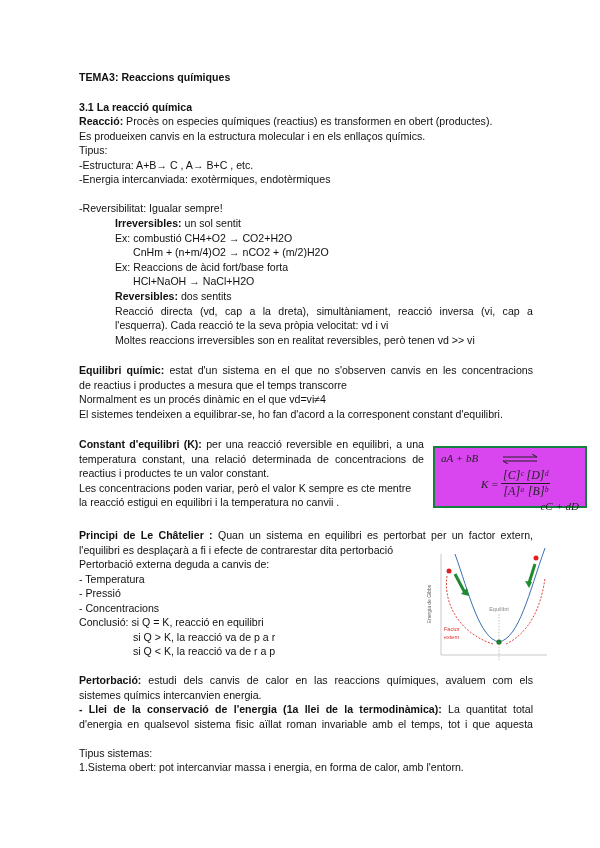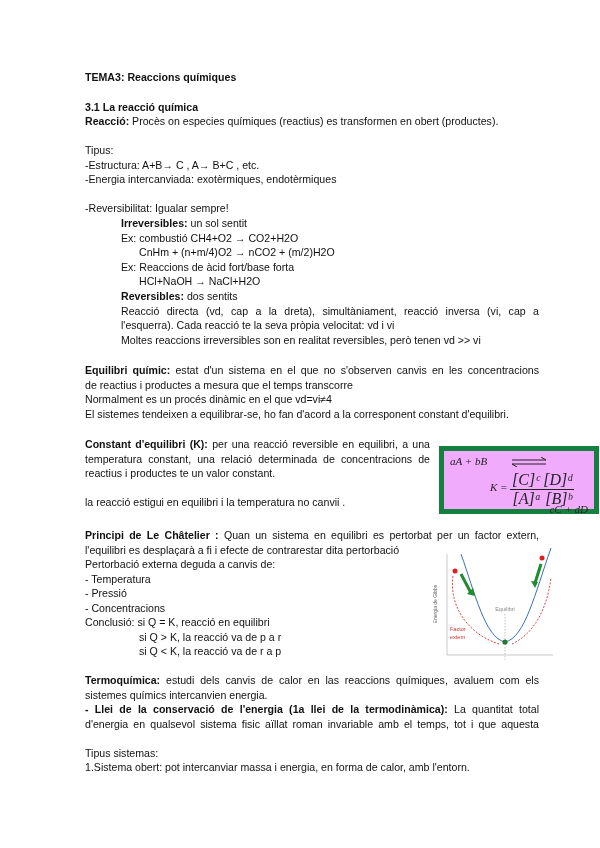--- a/index.html
+++ b/index.html
@@ -1,46 +1,47 @@
 <!DOCTYPE html>
 <html><head>
 <meta charset="utf-8">
 <style>
   html, body { margin: 0; padding: 0; background: #ffffff; }
   body { width: 600px; height: 848px; position: relative; overflow: hidden;
          font-family: "Liberation Sans", sans-serif; color: #111; font-size: 10.6px; }
-  .page { position: absolute; left: 13px; top: 0; width: 550px; height: 848px; background: #fff; }
+  .page { position: absolute; left: 7px; top: 0; width: 550px; height: 848px; background: #fff; }
   .ln { position: absolute; left: 72px; white-space: nowrap; line-height: 13px; }
   .b { font-weight: bold; }
   .just { white-space: normal; text-align: justify; text-align-last: justify; }
   .ind1 { left: 108px; }
   .ind2 { left: 126px; }
   .formula-box { position: absolute; left: 426px; top: 446px; width: 150px; height: 58px;
-                 border: 5px solid #15803d; background: #f0abfc; font-family: "Liberation Serif", serif;
+                 border: 2px solid #15803d; background: #d946ef; font-family: "Liberation Serif", serif;
                  font-style: italic; font-size: 11px; color: #222; }
   .fb-eq { position: absolute; left: 6px; top: 4px; white-space: nowrap; }
   .fb-right { position: absolute; right: 6px; top: 4px; white-space: nowrap; margin-top: 48px; }
   .fb-arrow { position: absolute; left: 66px; top: 6px; width: 38px; height: 10px; }
   .fb-k { position: absolute; left: 46px; top: 30px; }
-  .fb-frac { position: absolute; left: 66px; top: 20px; text-align: center; font-size: 16px; }
+  .fb-frac { position: absolute; left: 66px; top: 20px; text-align: center; font-size: 12px; }
   .fb-num { border-bottom: 1px solid #222; padding: 0 2px; }
   .graph { position: absolute; left: 412px; top: 548px; width: 130px; height: 115px; }
 </style>
 </head>
 <body>
 
 <div class="page">
 
   <div class="ln b" style="top:71px">TEMA3: Reaccions químiques</div>
 
   <div class="ln b" style="top:101px">3.1 La reacció química</div>
 
   <div class="ln" style="top:115px">
     <span class="b">Reacció:</span><span> Procès on especies químiques (reactius) es transformen en obert (productes).</span>
   </div>
+  <div class="ln" style="top:130px">Es produeixen canvis en la estructura molecular i en els enllaços químics.</div>
   <div class="ln" style="top:144px">Tipus:</div>
   <div class="ln" style="top:159px">-Estructura: A+B→ C , A→ B+C , etc.</div>
   <div class="ln" style="top:173px">-Energia intercanviada: exotèrmiques, endotèrmiques</div>
   <div class="ln" style="top:202px">-Reversibilitat: Igualar sempre!</div>
 
   <div class="ln ind1" style="top:217px">
     <span class="b">Irreversibles:</span><span> un sol sentit</span>
   </div>
   <div class="ln ind1" style="top:232px">Ex: combustió CH4+O2 → CO2+H2O</div>
   <div class="ln ind2" style="top:246px">CnHm + (n+m/4)O2 → nCO2 + (m/2)H2O</div>
@@ -59,20 +60,21 @@
     <span class="b">Equilibri químic:</span><span> estat d'un sistema en el que no s'observen canvis en les concentracions</span>
   </div>
   <div class="ln" style="top:393px">Normalment es un procés dinàmic en el que vd=vi≠4</div>
   <div class="ln" style="top:408px">El sistemes tendeixen a equilibrar-se, ho fan d'acord a la corresponent constant d'equilibri.</div>
 
   <div class="ln just" style="top:438px; width:345px">
     <span class="b">Constant d'equilibri (K):</span><span> per una reacció reversible en equilibri, a una</span>
   </div>
   <div class="ln just" style="top:453px; width:345px">temperatura constant, una relació determinada de concentracions de</div>
   <div class="ln" style="top:467px">reactius i productes te un valor constant.</div>
+  <div class="ln" style="top:482px">Les concentracions poden variar, però el valor K sempre es cte mentre</div>
   <div class="ln" style="top:496px">la reacció estigui en equilibri i la temperatura no canvii .</div>
 
   <div class="formula-box">
     <span class="fb-eq">aA + bB</span>
     <svg class="fb-arrow" viewBox="0 0 38 10">
       <line x1="2" y1="3" x2="36" y2="3" stroke="#222" stroke-width="1"></line>
       <polyline points="31,0 36,3" fill="none" stroke="#222" stroke-width="1"></polyline>
       <line x1="2" y1="7" x2="36" y2="7" stroke="#222" stroke-width="1"></line>
       <polyline points="7,10 2,7" fill="none" stroke="#222" stroke-width="1"></polyline>
     </svg>
@@ -110,21 +112,21 @@
     <circle cx="30" cy="23" r="2.5" fill="#e02020"></circle>
     <circle cx="117" cy="10" r="2.5" fill="#e02020"></circle>
     <line x1="36" y1="26" x2="46" y2="45" stroke="#1f8a2e" stroke-width="3"></line>
     <polygon points="42,46 50,48 48,40" fill="#1f8a2e"></polygon>
     <line x1="116" y1="16" x2="110" y2="35" stroke="#1f8a2e" stroke-width="3"></line>
     <polygon points="106,33 110,40 113,34" fill="#1f8a2e"></polygon>
     <circle cx="80" cy="94" r="2.6" fill="#1f7a2e"></circle>
   </svg>
 
   <div class="ln just" style="top:674px; width:454px">
-    <span class="b">Termoquímica:</span><span> estudi dels canvis de calor en las reaccions químiques, avaluem com els</span>
+    <span class="b">Pertorbació:</span><span> estudi dels canvis de calor en las reaccions químiques, avaluem com els</span>
   </div>
   <div class="ln" style="top:689px">sistemes químics intercanvien energia.</div>
   <div class="ln just" style="top:703px; width:454px">
     <span class="b">- Llei de la conservació de l'energia (1a llei de la termodinàmica):</span><span> La quantitat total</span>
   </div>
   <div class="ln just" style="top:718px; width:454px">d'energia en qualsevol sistema fisic aïllat roman invariable amb el temps, tot i que aquesta</div>
   <div class="ln" style="top:747px">Tipus sistemas:</div>
   <div class="ln" style="top:761px">1.Sistema obert: pot intercanviar massa i energia, en forma de calor, amb l'entorn.</div>
 
 </div>

